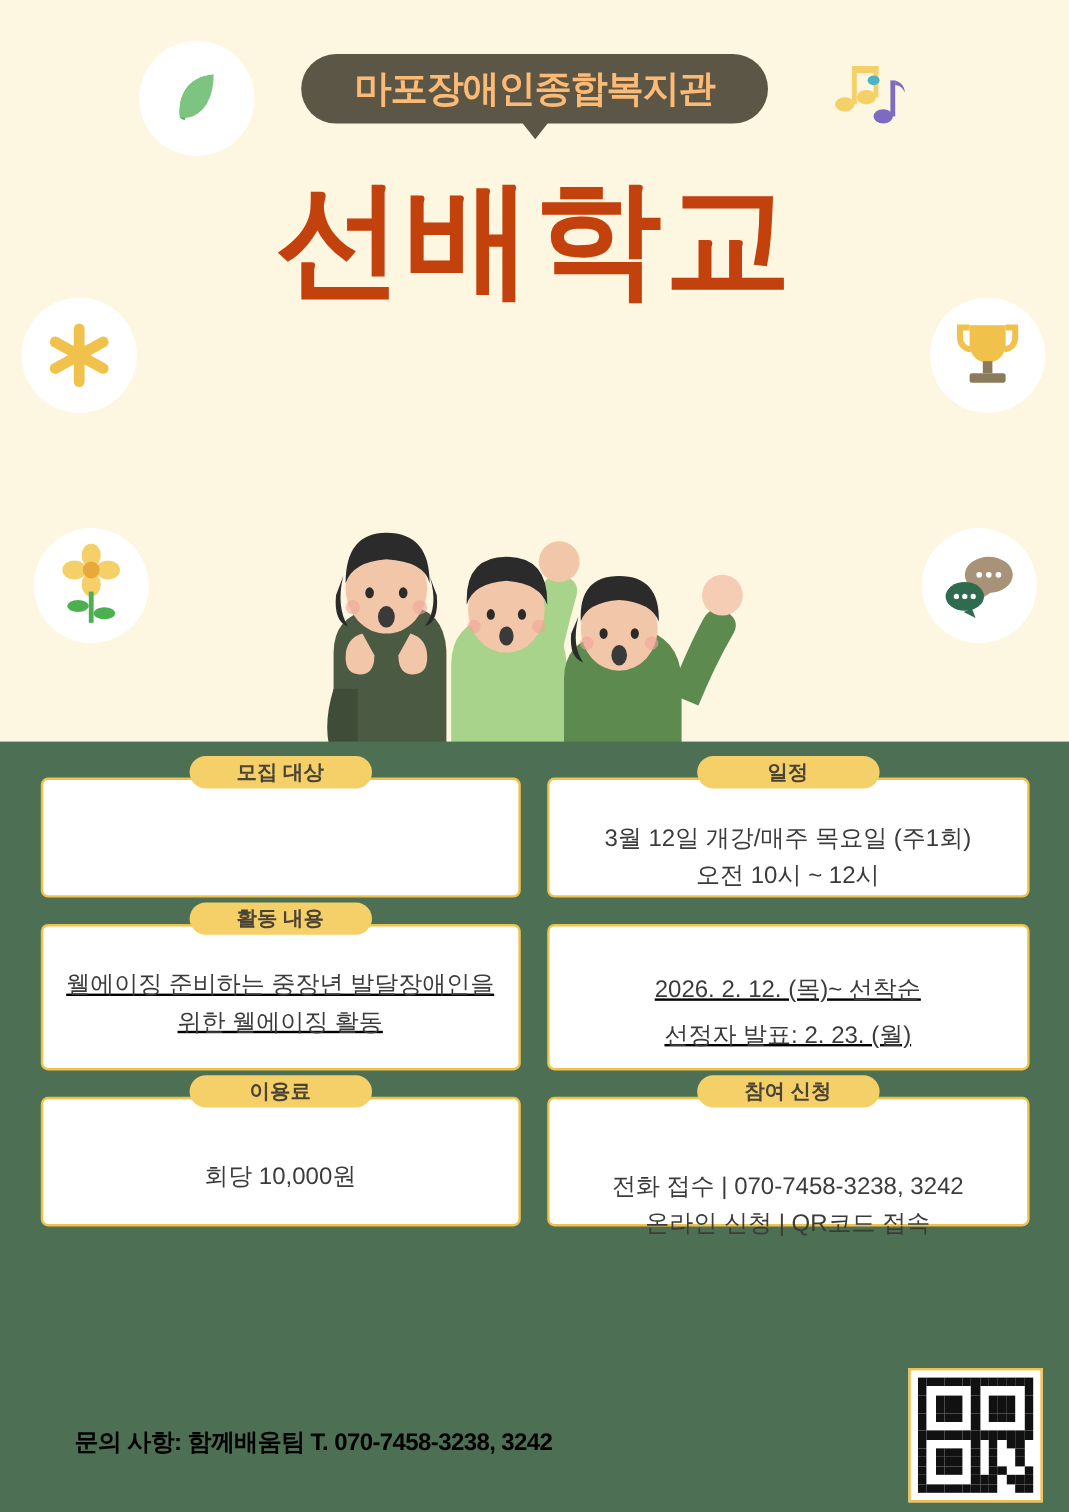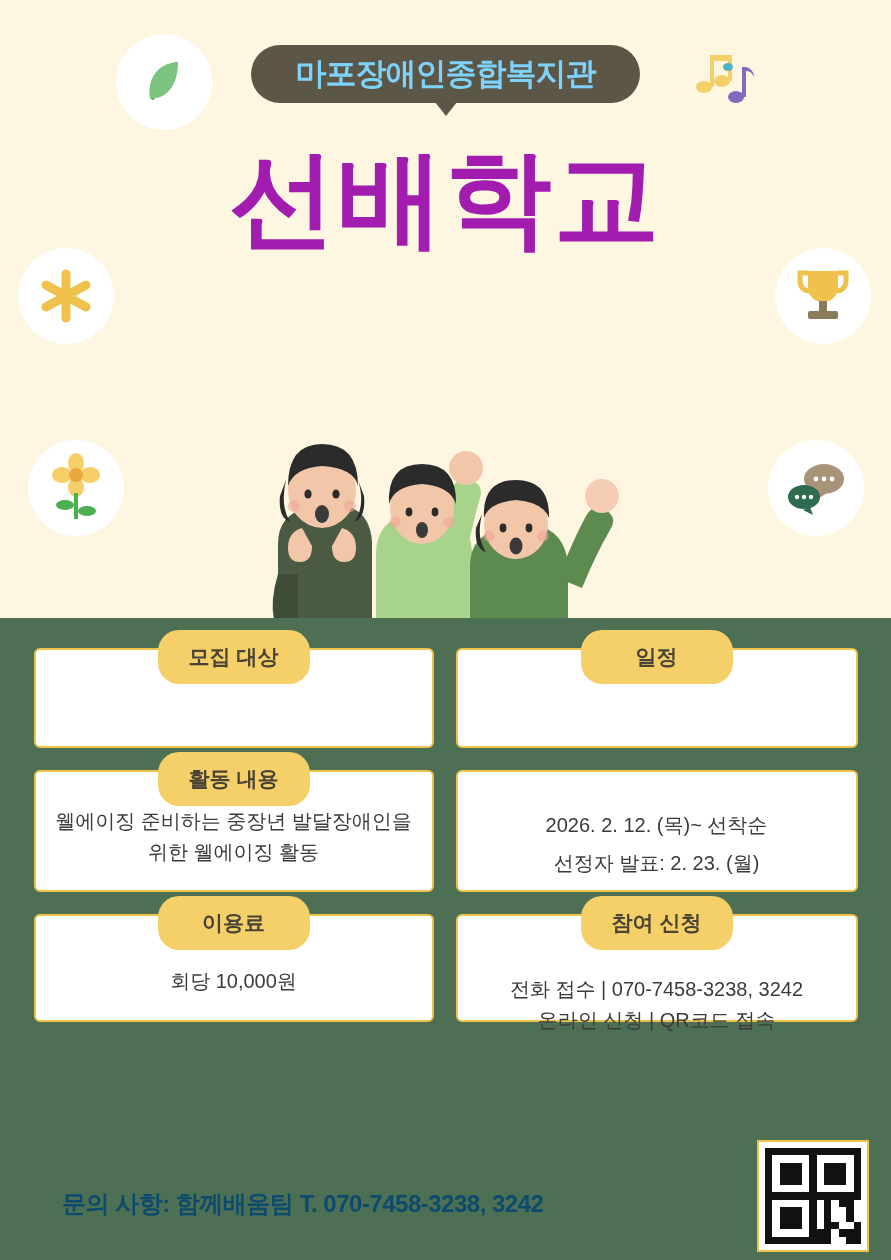--- a/index.html
+++ b/index.html
@@ -25,41 +25,41 @@
   
   .org-badge {
     position: absolute;
     left: 251px; top: 45px;
     width: 389px; height: 58px;
     background: #5c5647;
     border-radius: 29px;
     display: flex; align-items: center; justify-content: center;
   }
   .org-badge span {
-    color: #7dd3fc;
+    color: #fdba74;
     font-size: 31px;
     font-weight: bold;
     letter-spacing: -1px;
   }
   .org-badge:after {
     content: "";
     position: absolute;
     left: 50%; bottom: -13px;
     margin-left: -11px;
     width: 0; height: 0;
     border-left: 11px solid transparent;
     border-right: 11px solid transparent;
     border-top: 14px solid #5c5647;
   }
 
   .title-1, .title-2 {
     position: absolute;
     width: 891px;
     text-align: center;
-    color: #a21caf;
+    color: #c2410c;
     font-weight: bold;
     letter-spacing: 2px;
   }
   .title-1 { top: 128px; font-size: 106px; }
   .title-2 { top: 272px; font-size: 106px; }
 
   
   .deco {
     position: absolute;
     border-radius: 50%;
@@ -101,54 +101,54 @@
     position: relative;
     background: #ffffff;
     border: 2px solid #f0c14b;
     border-radius: 6px;
     padding: 34px 14px 18px 14px;
     text-align: center;
   }
   .card.left  { width: 400px; }
   .card.right { width: 402px; }
   .card.h1 { height: 100px; }
-  .card.h2 { height: 122px; }
+  .card.h2 { height: 122px; text-decoration: underline; }
   .card.h3 { height: 108px; }
 
   .card-label {
     position: absolute;
     left: 50%;
     top: -20px;
     transform: translateX(-50%);
     background: #f5cf68;
     border-radius: 21px;
-    height: 54px;
+    height: 27px;
     min-width: 152px;
     padding: 0 26px;
     display: flex; align-items: center; justify-content: center;
     color: #4a4436;
-    font-size: 21px;
+    font-size: 17px;
     font-weight: bold;
     white-space: nowrap;
   }
   .card-body {
     color: #3b3b3b;
     font-size: 20px;
     line-height: 1.55;
     white-space: pre-line;
     font-weight: normal;
   }
   .card-body.sp { line-height: 1.9; }
 
   
   .footer-text {
     position: absolute;
     left: 62px; top: 1188px;
-    color: #0c4a6e;
-    font-size: 24px;
+    color: #000000;
+    font-size: 20px;
     font-weight: bold;
     letter-spacing: -0.5px;
   }
   .qr-box {
     position: absolute;
     right: 22px; top: 1140px;
     width: 112px; height: 112px;
     background: #ffffff;
     border: 2px solid #f0c14b;
     padding: 6px;
@@ -308,20 +308,22 @@
 
   <div class="green-bg"></div>
 
   <div class="cards">
     <div class="card-row">
       <div class="card left h1">
         <div class="card-label">모집 대상</div>
       </div>
       <div class="card right h1">
         <div class="card-label">일정</div>
+        <div class="card-body">3월 12일 개강/매주 목요일 (주1회)
+오전 10시 ~ 12시</div>
       </div>
     </div>
 
     <div class="card-row">
       <div class="card left h2">
         <div class="card-label">활동 내용</div>
         <div class="card-body">웰에이징 준비하는 중장년 발달장애인을
 위한 웰에이징 활동</div>
       </div>
       <div class="card right h2">

